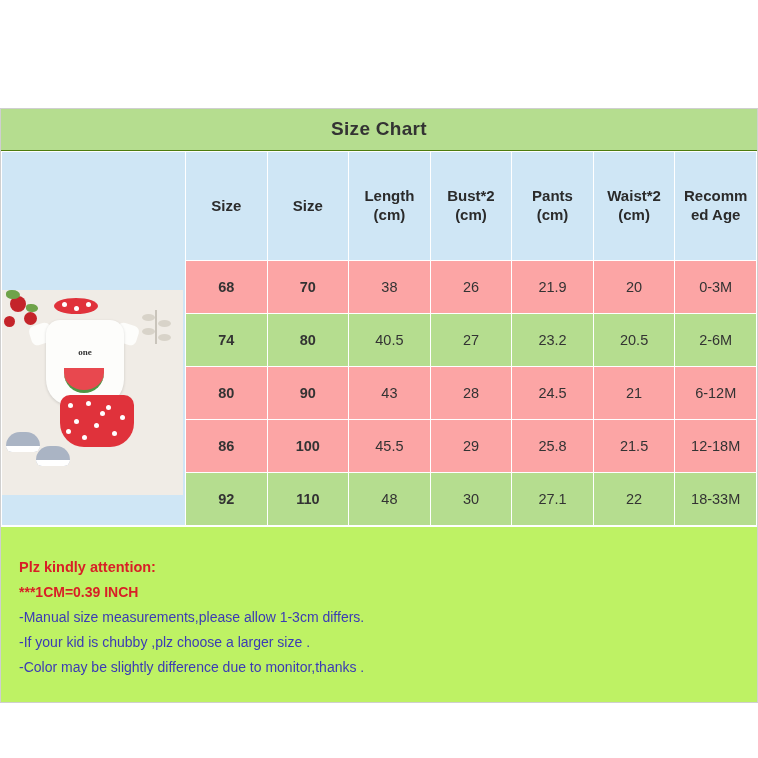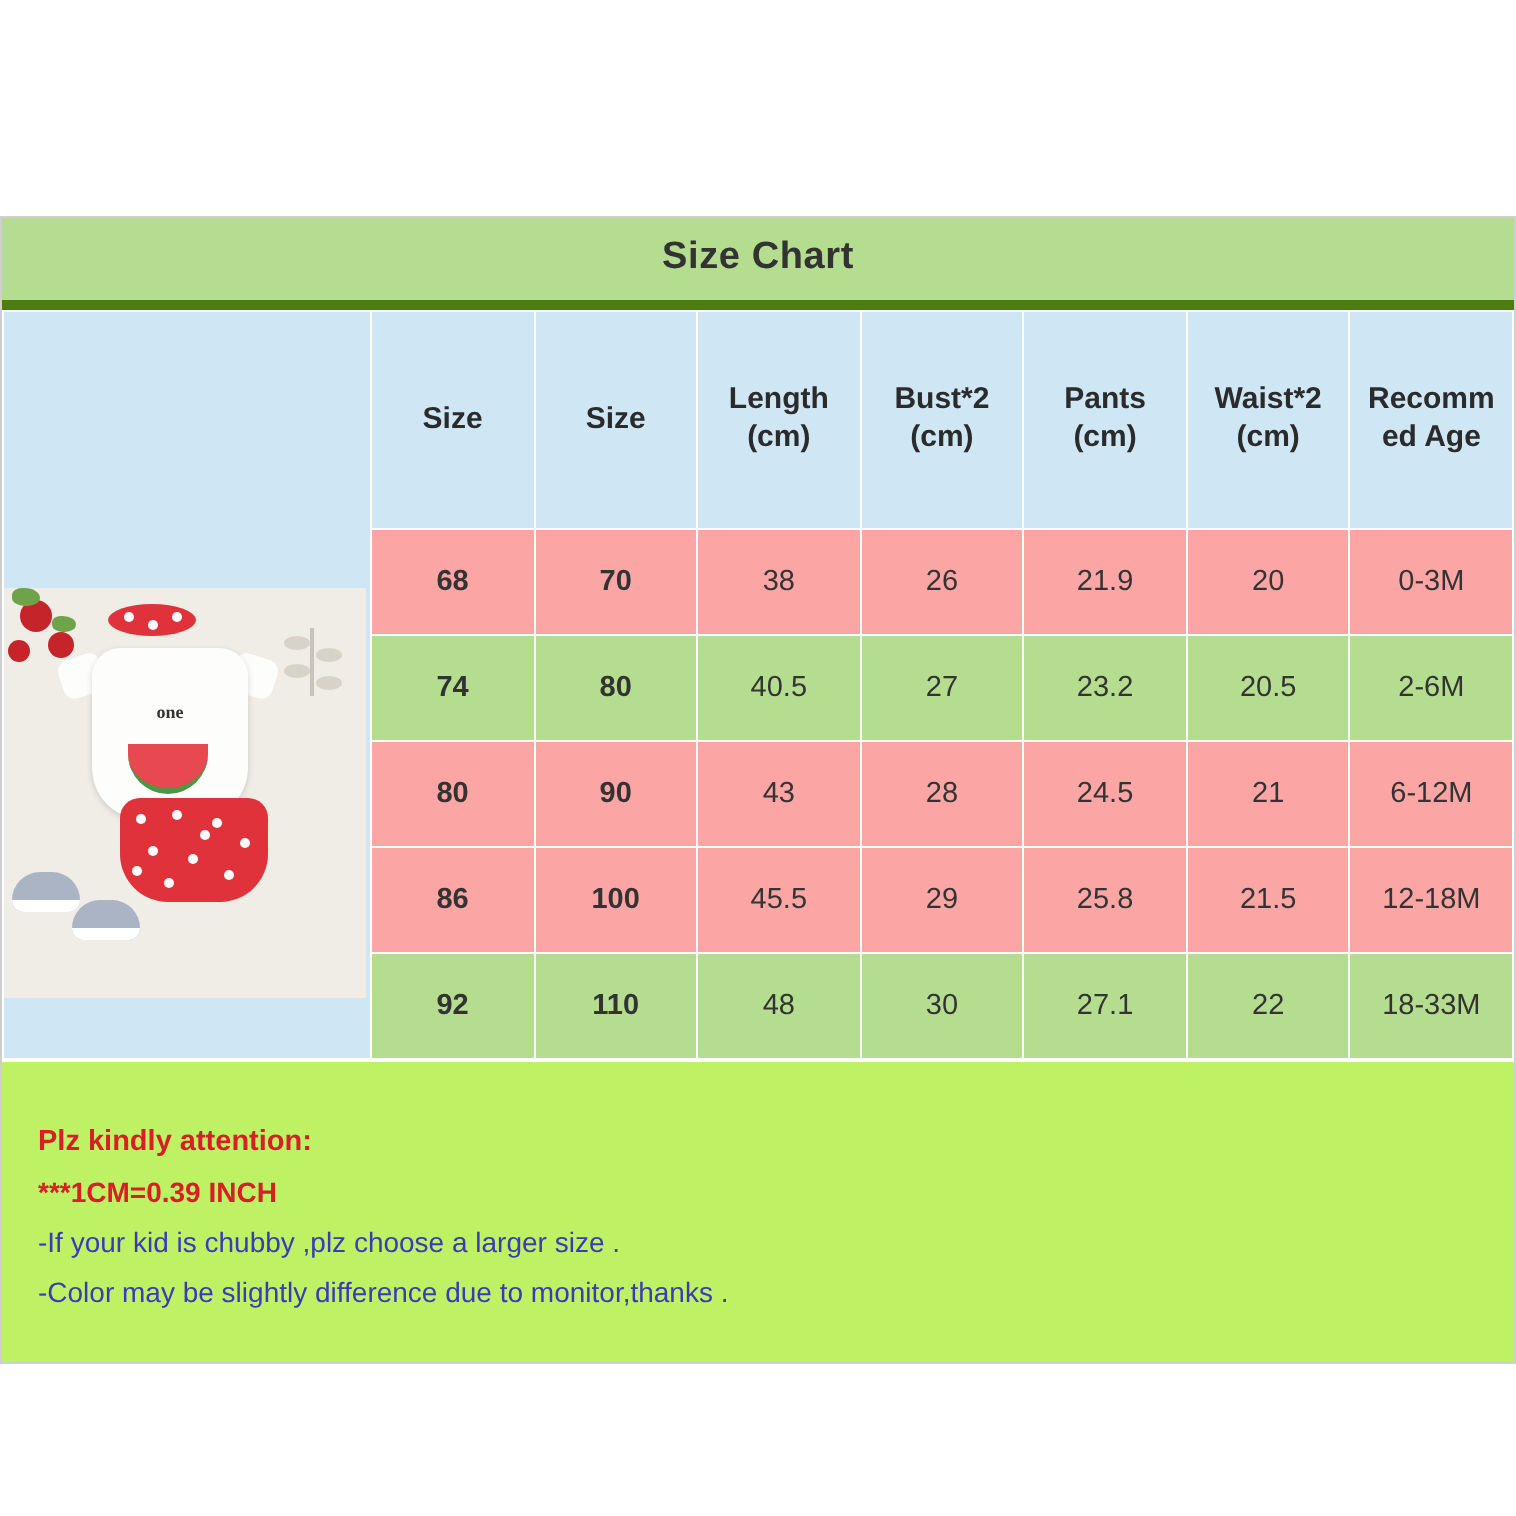--- a/index.html
+++ b/index.html
@@ -25,21 +25,21 @@
     border: 1px solid #cfcfcf;
     box-sizing: border-box;
   }
   .title-bar {
     background: #b5dd8f;
     color: #333333;
     text-align: center;
     font-size: 19px;
     font-weight: bold;
     padding: 9px 0 10px 0;
-    border-bottom: 5px solid #4d7c0f;
+    border-bottom: 1px solid #4d7c0f;
     letter-spacing: 0.3px;
   }
   table.size-table {
     border-collapse: collapse;
     width: 100%;
     table-layout: fixed;
   }
   table.size-table td {
     border: 1px solid #ffffff;
     text-align: center;
@@ -345,18 +345,19 @@
         <td>27.1</td>
         <td>22</td>
         <td>18-33M</td>
       </tr>
     </tbody>
       </table>
 
     <div class="notes">
       <p class="line warn">Plz kindly attention:</p>
       <p class="line red">***1CM=0.39 INCH</p>
+      <p class="line">-Manual size measurements,please allow 1-3cm differs.</p>
       <p class="line">-If your kid is chubby ,plz choose a larger size .</p>
       <p class="line">-Color may be slightly difference due to monitor,thanks .</p>
     </div>
 
   </div>
 </div>
 
 </body></html>

